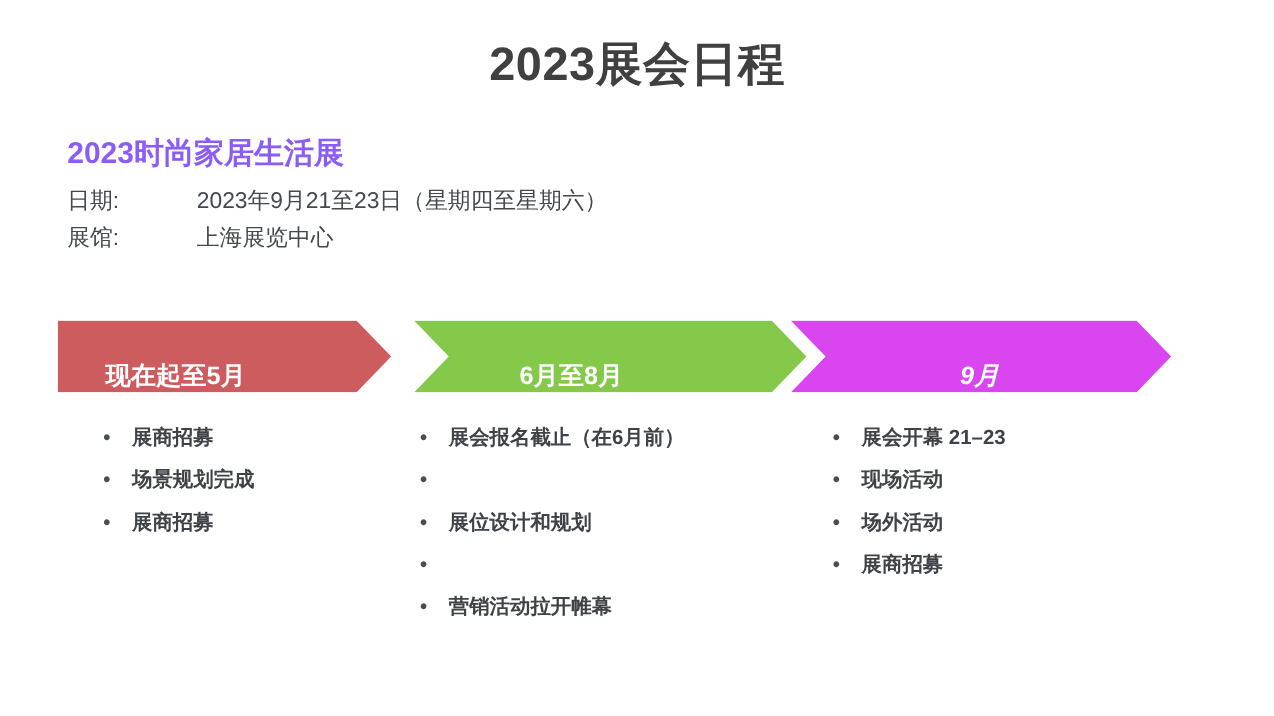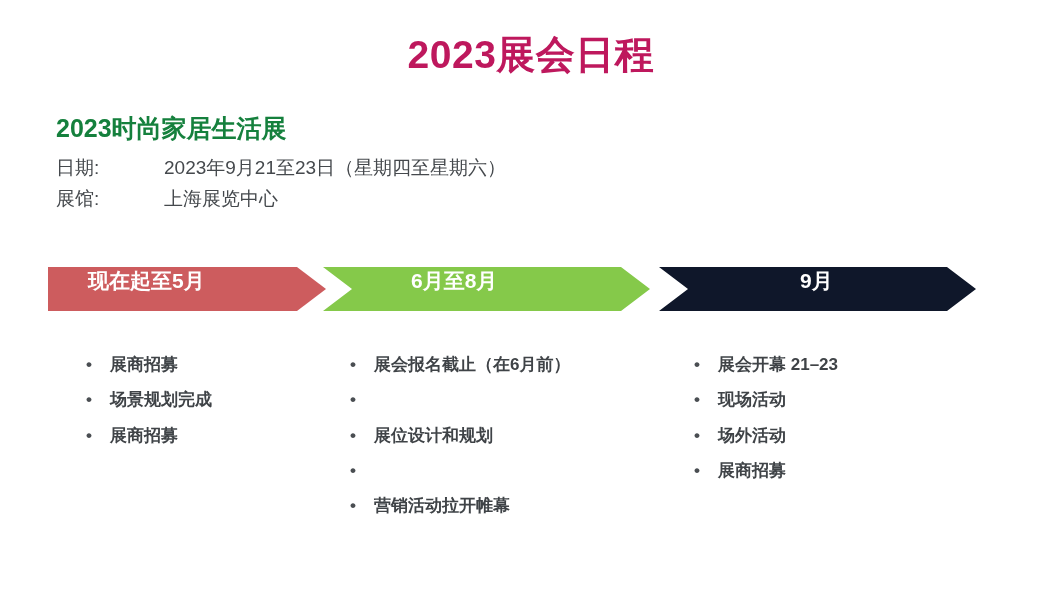--- a/index.html
+++ b/index.html
@@ -18,35 +18,35 @@
 
   
   .page-title {
     position: absolute;
     top: 32px;
     left: 0;
     width: 1062px;
     text-align: center;
     font-size: 39px;
     font-weight: bold;
-    color: #be185d;
+    color: #404040;
     letter-spacing: 0.5px;
     line-height: 1.2;
   }
 
   
   .event-block {
     position: absolute;
     top: 112px;
     left: 56px;
   }
   .event-name {
     font-size: 25px;
     font-weight: bold;
-    color: #15803d;
+    color: #8b5cf6;
     line-height: 1.3;
     margin-bottom: 7px;
   }
   .info-row {
     display: flex;
     align-items: flex-start;
     font-size: 19px;
     color: #45494d;
     line-height: 1.65;
   }
@@ -62,23 +62,23 @@
   .phase-banner {
     position: absolute;
     top: 267px;
     left: 48px;
     width: 928px;
     height: 60px;
   }
   .chevron {
     position: absolute;
     top: 0;
-    height: 44px;
+    height: 60px;
     display: flex;
-    align-items: flex-start;
+    align-items: flex-end;
   }
   .chevron-label {
     font-size: 21px;
     font-weight: bold;
     color: #ffffff;
     white-space: nowrap;
     position: relative;
     z-index: 2;
   }
   
@@ -86,34 +86,35 @@
     left: 0;
     width: 278px;
     background: #cd5c5e;
     clip-path: polygon(0 0, 249px 0, 278px 50%, 249px 100%, 0 100%);
   }
   .chevron-1 .chevron-label {
     margin-left: 40px;
   }
   
   .chevron-2 {
-    left: 275px;
+    left: 297px;
     width: 327px;
     background: #85c94a;
     clip-path: polygon(0 0, 298px 0, 327px 50%, 298px 100%, 0 100%, 29px 50%);
   }
   .chevron-2 .chevron-label {
     margin-left: 88px;
   }
   
   .chevron-3 {
     left: 611px;
     width: 317px;
-    background: #0f172a;
+    background: #d946ef;
     clip-path: polygon(0 0, 288px 0, 317px 50%, 288px 100%, 0 100%, 29px 50%);
+    font-style: italic;
   }
   .chevron-3 .chevron-label {
     margin-left: 141px;
   }
 
   
   .columns {
     position: absolute;
     top: 352px;
     left: 0;

